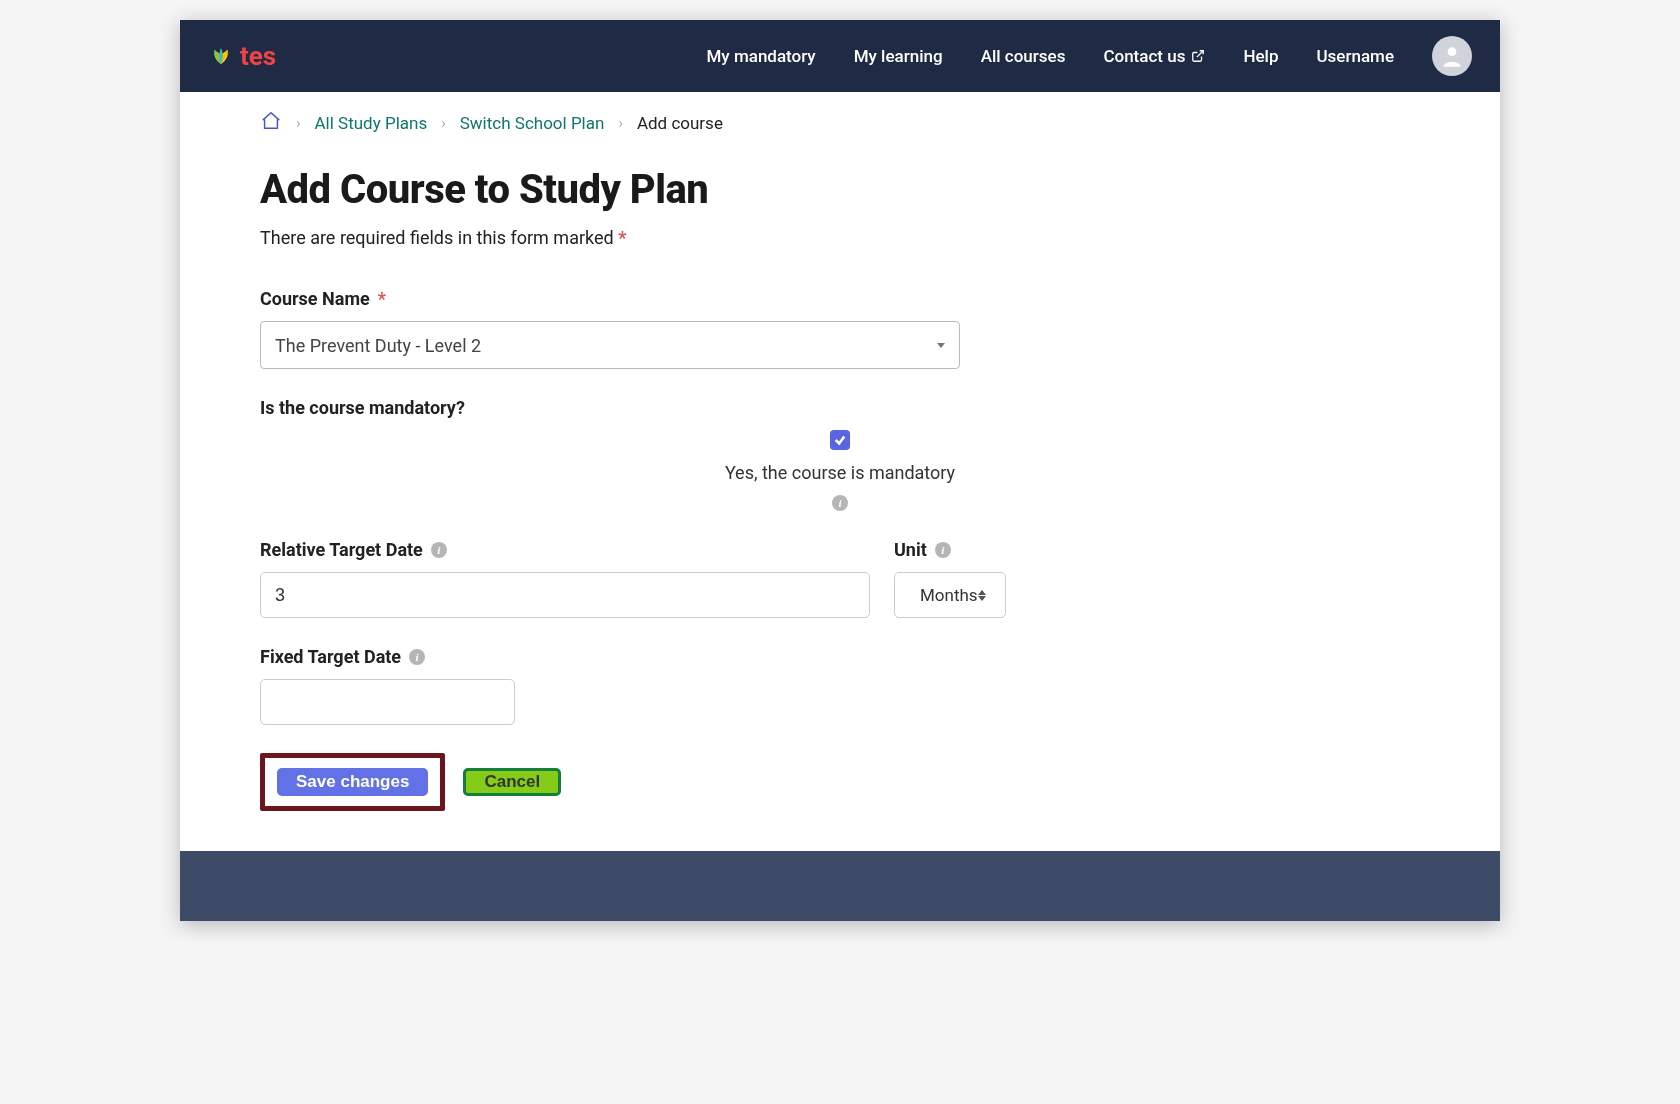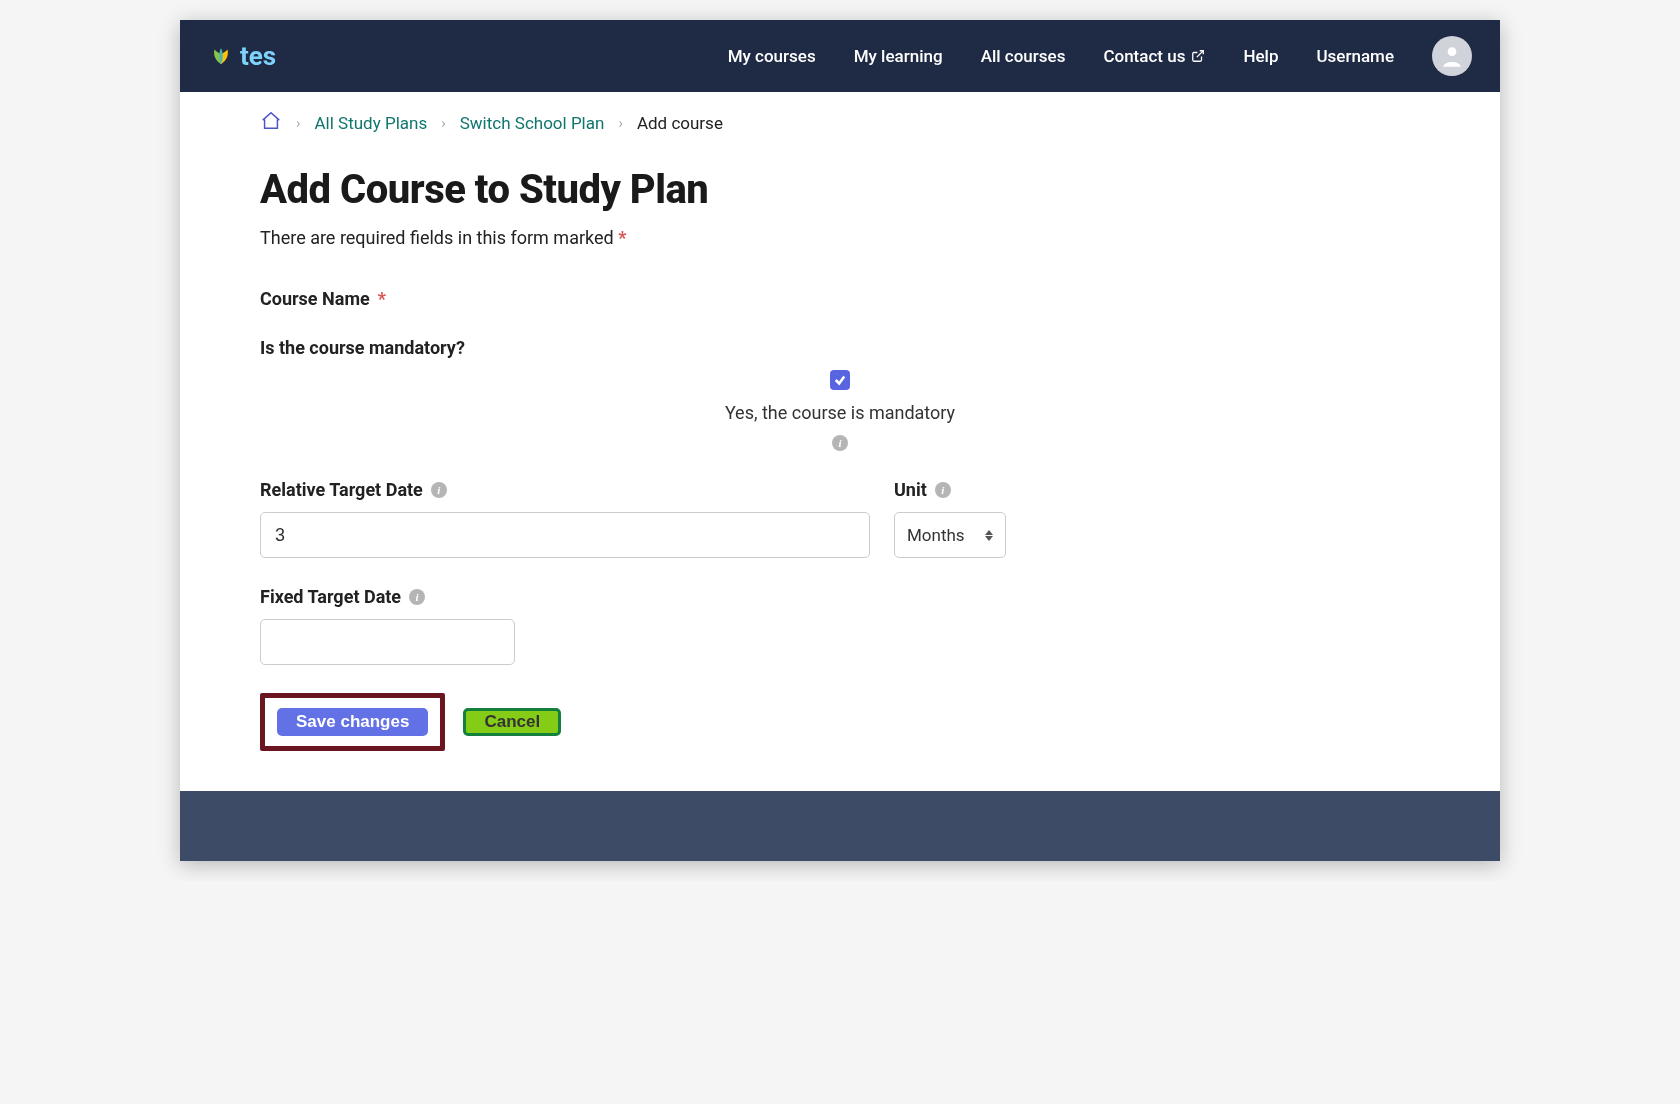--- a/index.html
+++ b/index.html
@@ -20,21 +20,21 @@
     background: #1f2a44;
     display: flex;
     align-items: center;
     padding: 0 28px;
     height: 72px;
   }
   .logo {
     display: flex;
     align-items: center;
     gap: 6px;
-    color: #7dd3fc;
+    color: #ef4444;
     font-weight: 700;
     font-size: 26px;
     justify-content: flex-end;
   }
   .logo-icon { width: 26px; height: 26px; }
   .nav {
     margin-left: auto;
     display: flex;
     align-items: center;
     gap: 38px;
@@ -158,21 +158,21 @@
     color: #333;
     background: #fff;
   }
   .text-input.wide { width: 610px; }
   .text-input.narrow { width: 255px; }
   .unit-select {
     width: 112px;
     height: 46px;
     border: 1px solid #ccc;
     border-radius: 5px;
-    padding: 0 12px;
+    padding: 0 25px;
     font-size: 17px;
     color: #333;
     display: flex;
     align-items: center;
     justify-content: space-between;
     background: #fff;
   }
   .sort-arrows {
     display: flex; flex-direction: column; gap: 1px;
   }
@@ -236,21 +236,21 @@
   <div class="header">
     <div class="logo">
       <svg class="logo-icon" viewBox="0 0 32 32">
         <path d="M16 26 C10 22 6 16 8 8 C11 11 14 13 16 14 Z" fill="#8bc34a"></path>
         <path d="M16 26 C22 22 26 16 24 8 C21 11 18 13 16 14 Z" fill="#ffc107"></path>
         <path d="M16 26 C13 20 13 12 16 6 C19 12 19 20 16 26 Z" fill="#4db6ac"></path>
       </svg>
       <span>tes</span>
     </div>
     <div class="nav">
-      <a href="#">My courses</a>
+      <a href="#">My mandatory</a>
       <a href="#">My learning</a>
       <a href="#">All courses</a>
       <a href="#">
         <span>Contact us</span>
         <svg class="ext-icon" viewBox="0 0 24 24" fill="none" stroke="#fff" stroke-width="2.2">
           <path d="M18 13v6a2 2 0 0 1-2 2H5a2 2 0 0 1-2-2V8a2 2 0 0 1 2-2h6"></path>
           <polyline points="15 3 21 3 21 9"></polyline>
           <line x1="10" y1="14" x2="21" y2="3"></line>
         </svg>
       </a>
@@ -285,20 +285,24 @@
     <p class="required-note">
       <span>There are required fields in this form marked</span>
       <span class="req">*</span>
     </p>
 
     <div class="form-group">
       <div class="form-label">
         <span>Course Name</span>
           <span class="req">*</span>
       </div>
+      <div class="select-box">
+        <span>The Prevent Duty - Level 2</span>
+        <span class="select-caret"></span>
+      </div>
     </div>
 
     <div class="form-group">
       <div class="form-label">
         <span>Is the course mandatory?</span>
       </div>
       <div class="checkbox-row">
         <div class="checkbox">
           <svg viewBox="0 0 14 14">
               <polyline points="2 7 6 11 12 3"></polyline>

